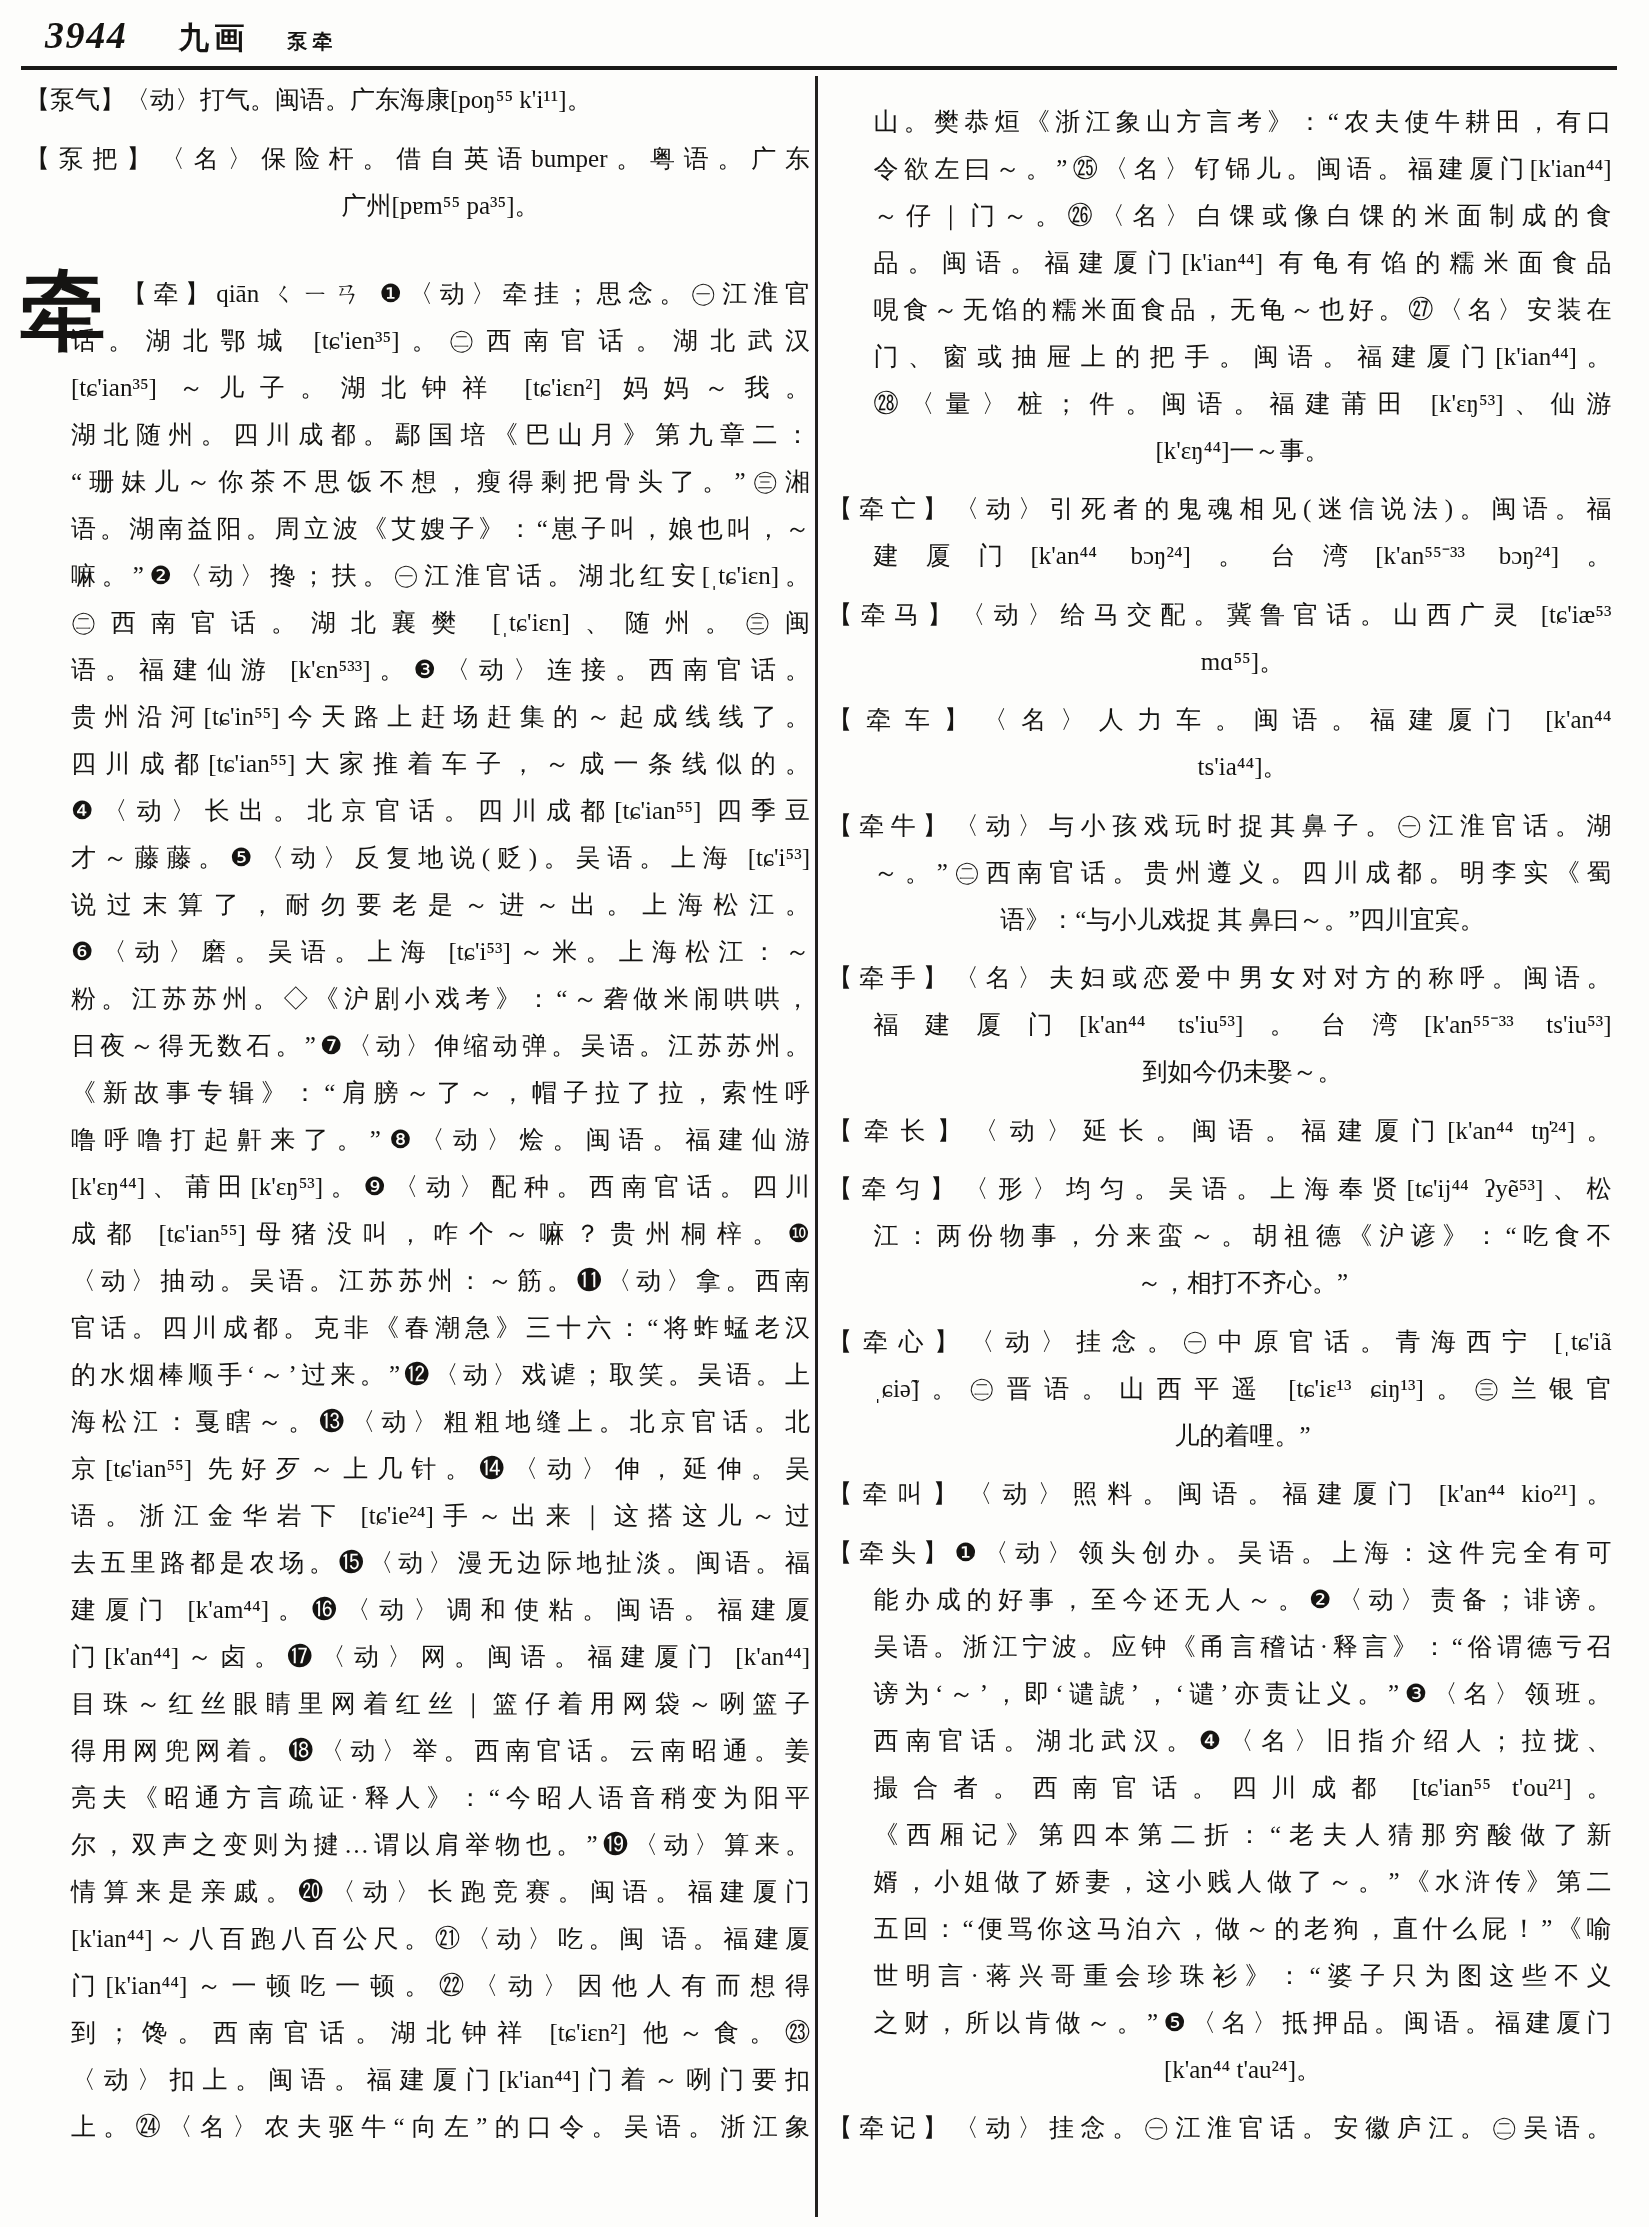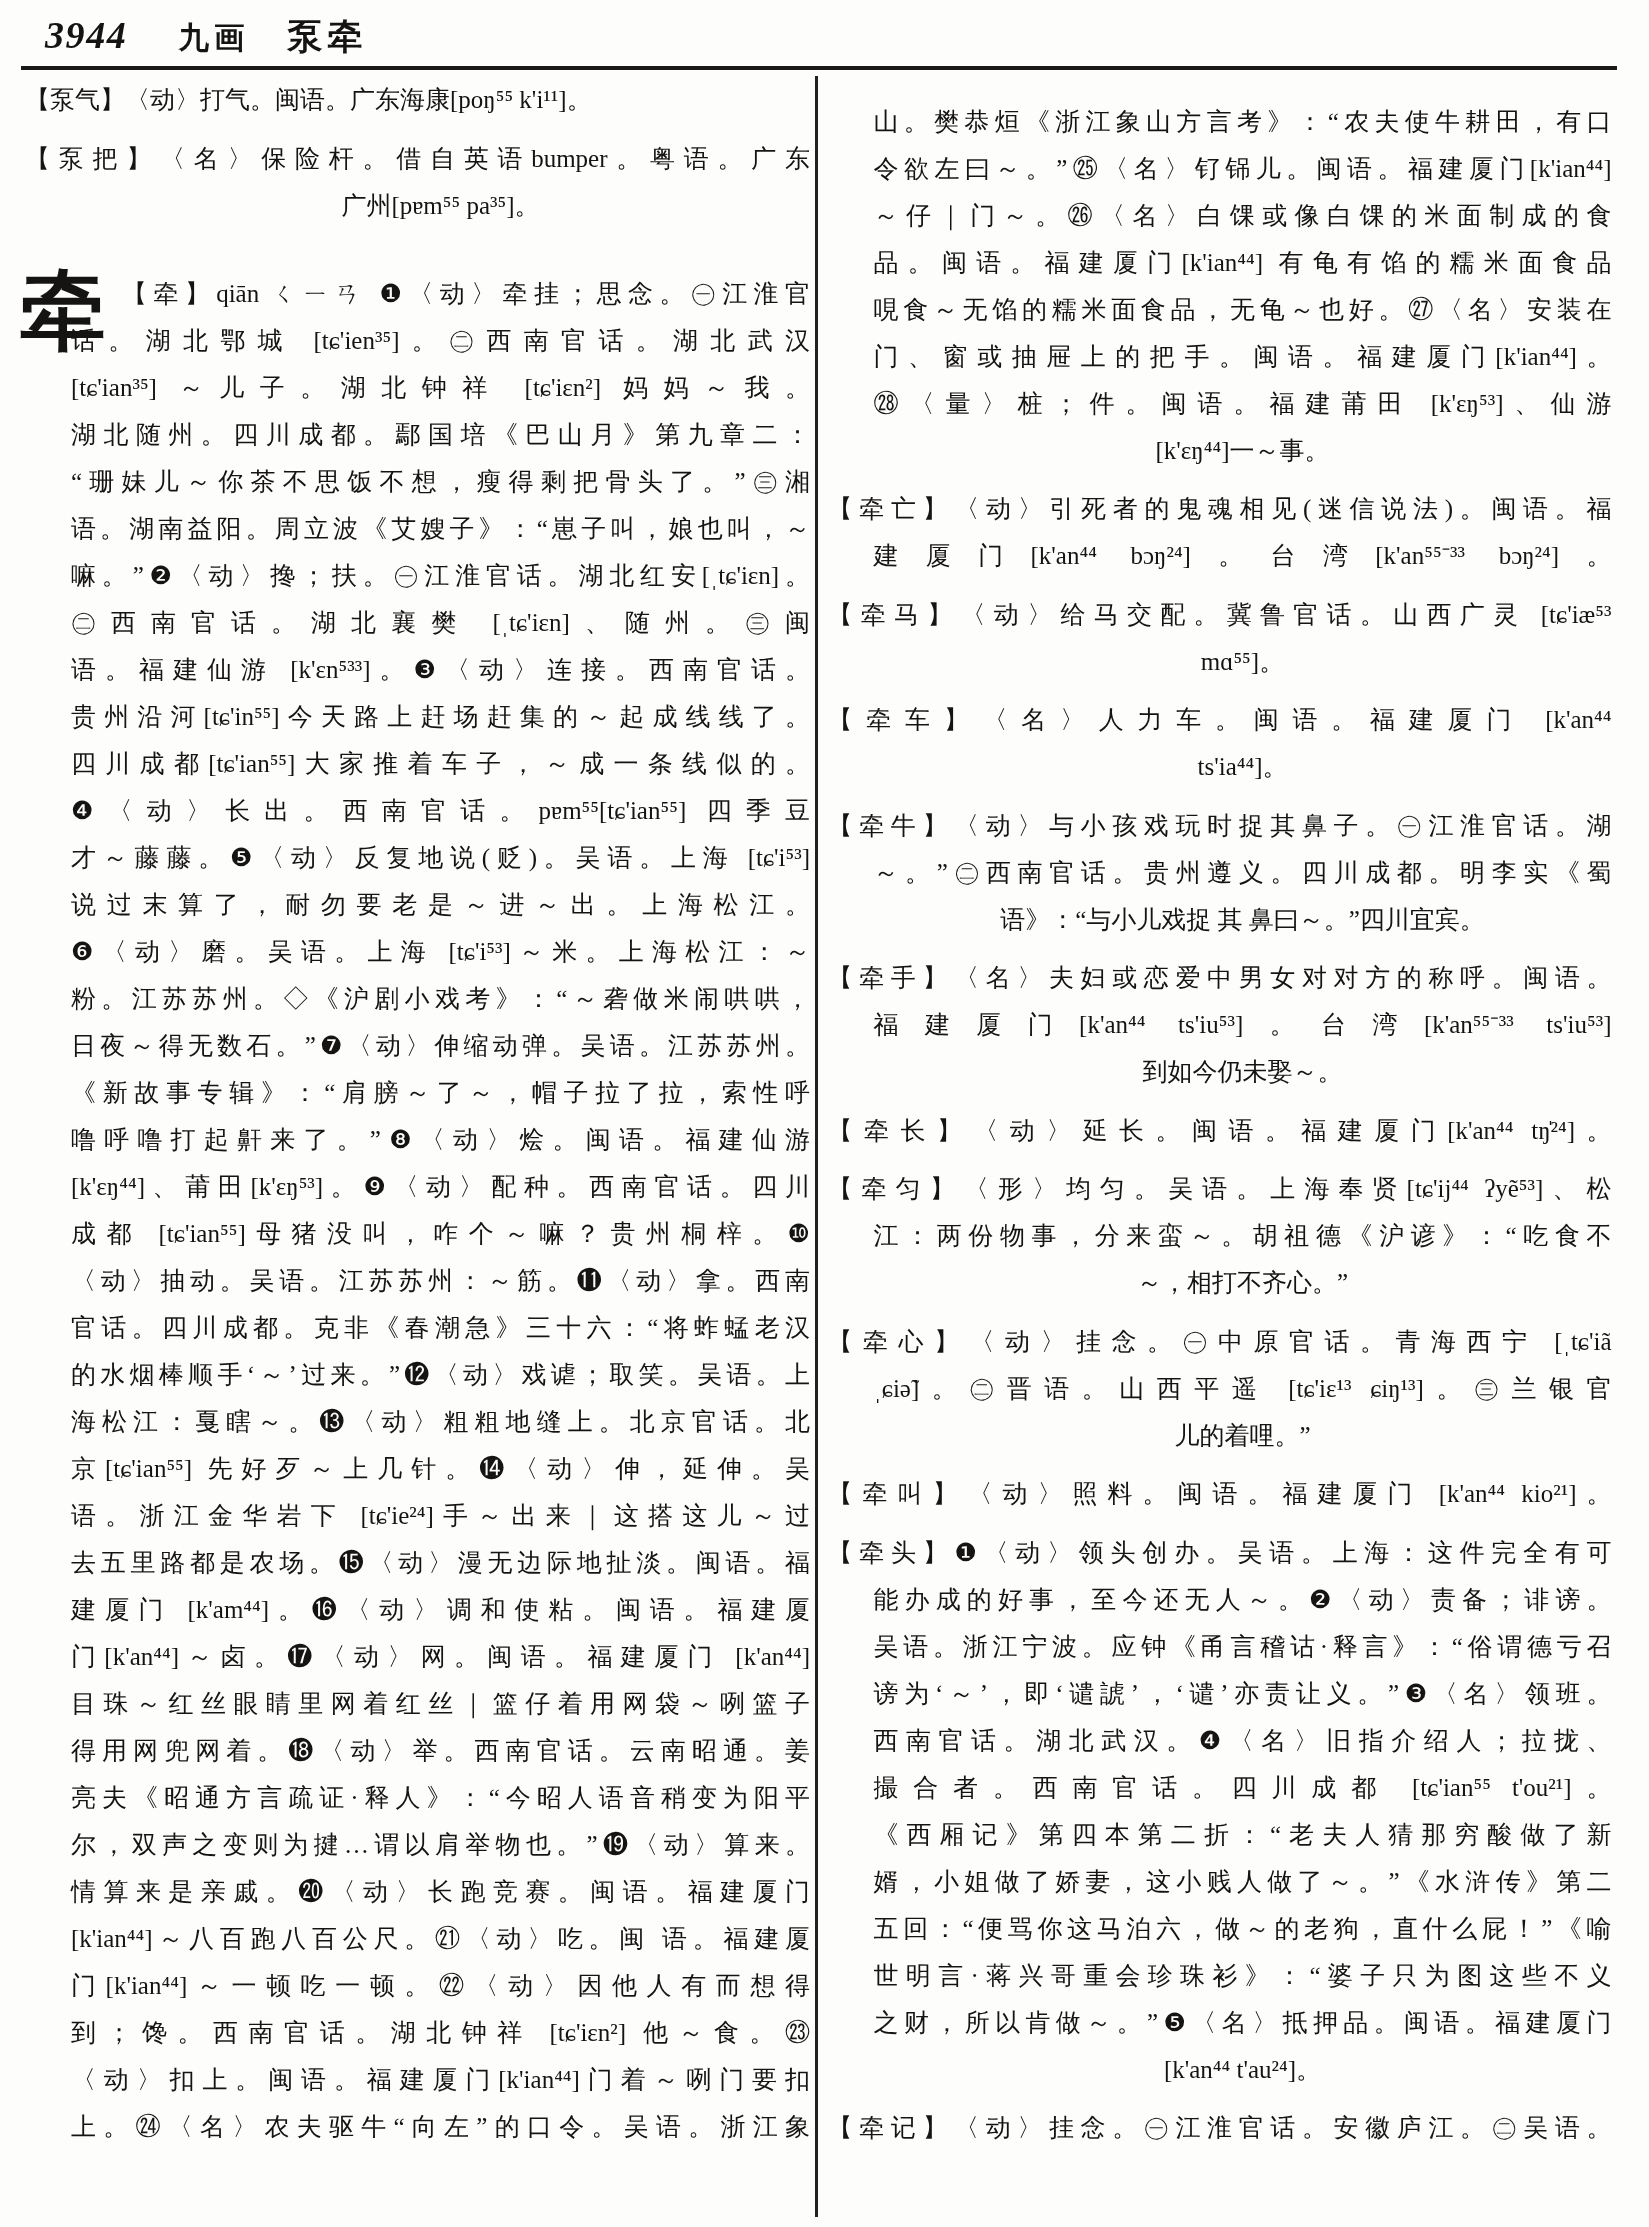--- a/index.html
+++ b/index.html
@@ -16,21 +16,21 @@
   
   .pagehead{
     display:flex;align-items:baseline;
     padding:13.2px 0 0 45px;height:46px;
   }
   .pageno{
     font-size:38px;font-weight:bold;font-style:italic;
     letter-spacing:1.6px;
   }
   .sect{font-size:30.5px;font-weight:bold;margin-left:51px;letter-spacing:5px;}
-  .hw{font-size:35px;font-weight:bold;margin-left:38px;letter-spacing:5px;}
+  .hw{font-size:20px;font-weight:bold;margin-left:38px;letter-spacing:5px;}
   .hrule{
     margin:6.6px 0 0 20.6px;width:1596px;height:4.1px;background:#1b1a18;
   }
   
   .columns{
     display:flex;align-items:stretch;
     padding:6.6px 10px 0 25px;height:2141px;
   }
   .col{position:relative;}
   .col-left{width:785px;}
@@ -77,21 +77,21 @@
           <div class="line body">话。湖北鄂城 [tɕ'ien³⁵]。㊁西南官话。湖北武汉</div>
           <div class="line body">[tɕ'ian³⁵] ～儿子。湖北钟祥 [tɕ'iɛn²] 妈妈～我。</div>
           <div class="line body">湖北随州。四川成都。鄢国培《巴山月》第九章二：</div>
           <div class="line body">“珊妹儿～你茶不思饭不想，瘦得剩把骨头了。”㊂湘</div>
           <div class="line body">语。湖南益阳。周立波《艾嫂子》：“崽子叫，娘也叫，～</div>
           <div class="line body">嘛。”❷〈动〉搀；扶。㊀江淮官话。湖北红安[ˌtɕ'iɛn]。</div>
           <div class="line body">㊁西南官话。湖北襄樊 [ˌtɕ'iɛn]、随州。㊂闽</div>
           <div class="line body">语。福建仙游 [k'ɛn⁵³³]。❸〈动〉连接。西南官话。</div>
           <div class="line body">贵州沿河[tɕ'in⁵⁵]今天路上赶场赶集的～起成线线了。</div>
           <div class="line body">四川成都[tɕ'ian⁵⁵]大家推着车子，～成一条线似的。</div>
-          <div class="line body">❹〈动〉长出。西南官话。pɐm⁵⁵[tɕ'ian⁵⁵] 四季豆</div>
+          <div class="line body">❹〈动〉长出。北京官话。四川成都[tɕ'ian⁵⁵] 四季豆</div>
           <div class="line body">才～藤藤。❺〈动〉反复地说(贬)。吴语。上海 [tɕ'i⁵³]</div>
           <div class="line body">说过末算了，耐勿要老是～进～出。上海松江。</div>
           <div class="line body">❻〈动〉磨。吴语。上海 [tɕ'i⁵³]～米。上海松江：～</div>
           <div class="line body">粉。江苏苏州。◇《沪剧小戏考》：“～砻做米闹哄哄，</div>
           <div class="line body">日夜～得无数石。”❼〈动〉伸缩动弹。吴语。江苏苏州。</div>
           <div class="line body">《新故事专辑》：“肩膀～了～，帽子拉了拉，索性呼</div>
           <div class="line body">噜呼噜打起鼾来了。”❽〈动〉烩。闽语。福建仙游</div>
           <div class="line body">[k'ɛŋ⁴⁴]、莆田[k'ɛŋ⁵³]。❾〈动〉配种。西南官话。四川</div>
           <div class="line body">成都 [tɕ'ian⁵⁵]母猪没叫，咋个～嘛？贵州桐梓。❿</div>
           <div class="line body">〈动〉抽动。吴语。江苏苏州：～筋。⓫〈动〉拿。西南</div>

